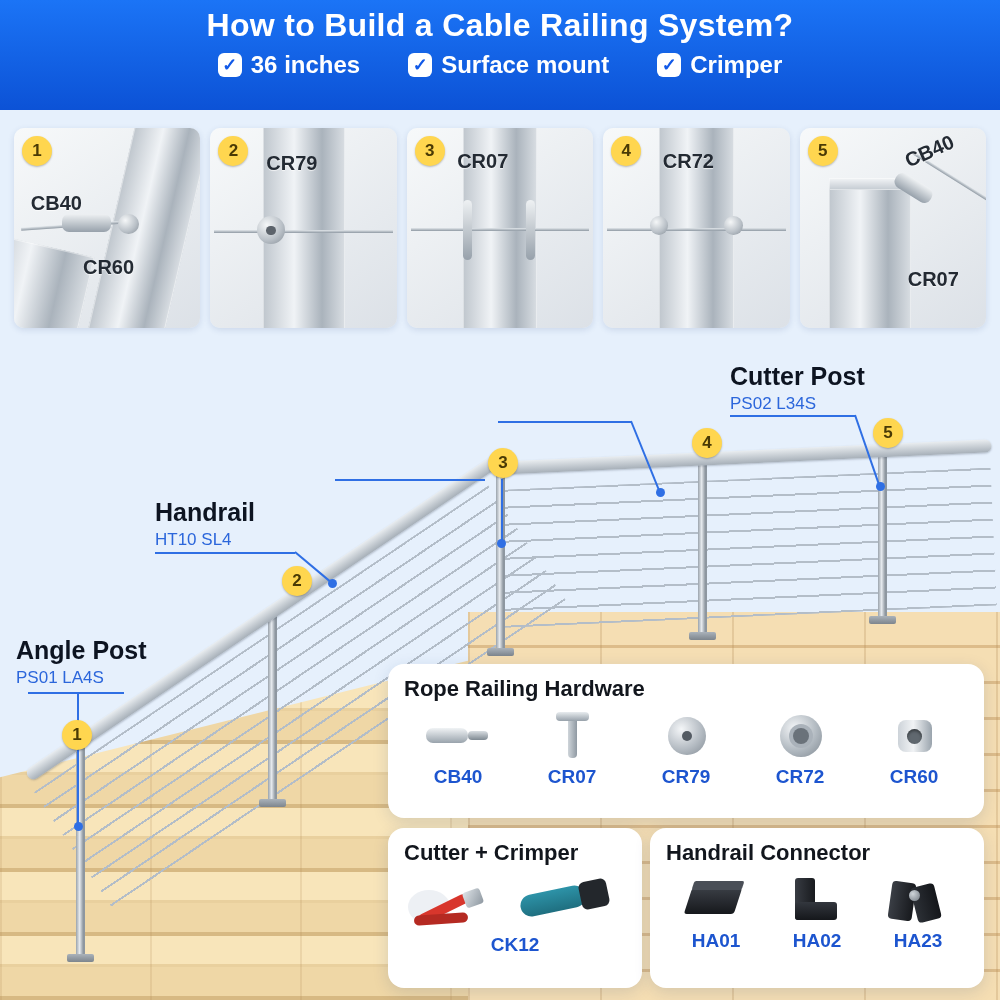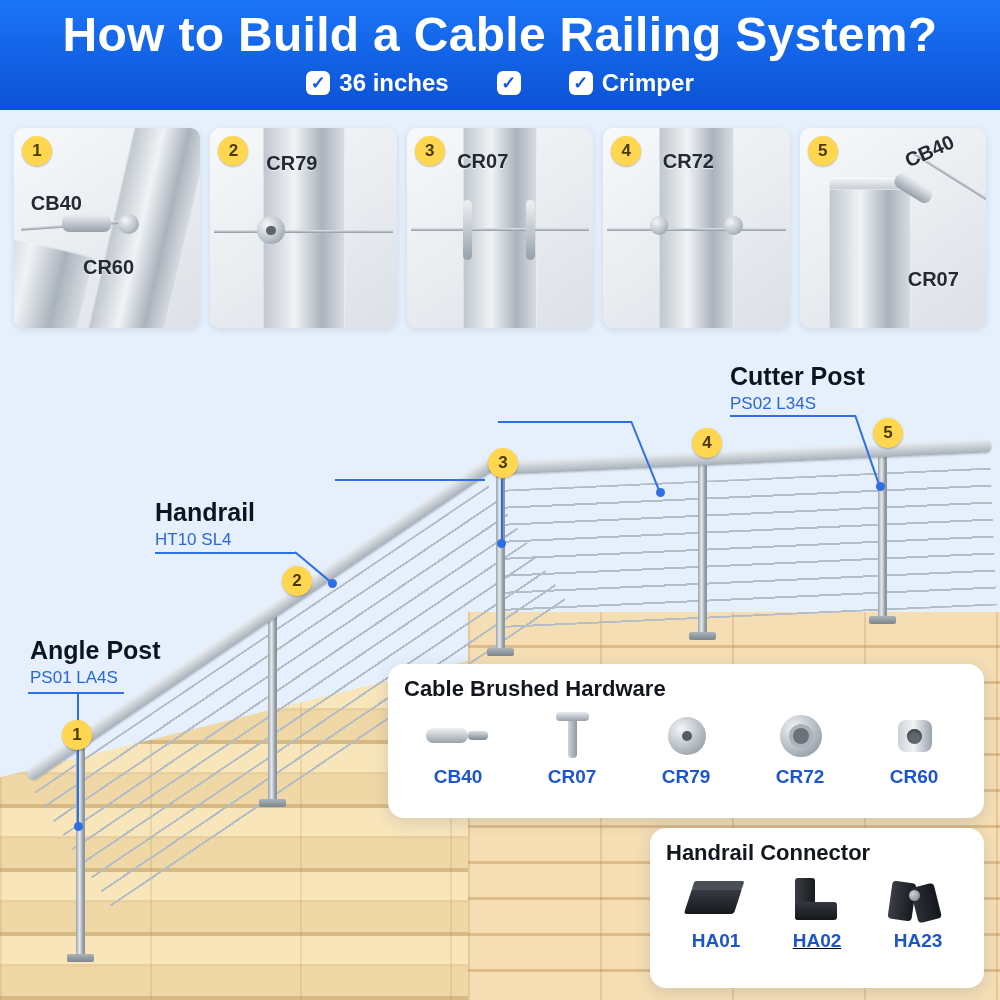--- a/index.html
+++ b/index.html
@@ -3,21 +3,21 @@
 <meta charset="utf-8">
 <style>
   html,body{margin:0;padding:0;}
   body{width:1000px;height:1000px;position:relative;overflow:hidden;
        background:#e6f0fc;font-family:"Liberation Sans",sans-serif;}
   .stage{position:absolute;inset:0;}
 
   
   .hd{position:absolute;left:0;top:0;width:1000px;height:110px;
       background:linear-gradient(180deg,#1b74f6,#0c52d6);color:#fff;z-index:10;}
-  .hd h1{margin:0;padding-top:7px;text-align:center;font-size:48px;font-weight:bold;letter-spacing:.3px;}
+  .hd h1{margin:0;padding-top:7px;text-align:center;font-size:32px;font-weight:bold;letter-spacing:.3px;}
   .features{display:flex;justify-content:center;gap:48px;margin-top:7px;}
   .feature{display:flex;align-items:center;gap:9px;font-size:24px;font-weight:bold;}
   .checkbox{width:24px;height:24px;background:#fff;border-radius:6px;display:flex;
             align-items:center;justify-content:center;color:#1159e8;font-size:18px;font-weight:bold;}
 
   
   .panel-row{position:absolute;left:14px;top:128px;width:972px;height:200px;display:flex;gap:10px;z-index:9;}
   .dpanel{position:relative;flex:1;border-radius:10px;overflow:hidden;
           background:linear-gradient(145deg,#f7f9fa,#dce1e7);
           box-shadow:0 2px 6px rgba(40,70,130,.14);}
@@ -138,20 +138,21 @@
       <div class="feature">
         <span class="checkbox">
             <span>✓</span>
           </span>
         <span>36 inches</span>
       </div>
       <div class="feature">
         <span class="checkbox">
             <span>✓</span>
           </span>
+        <span>Surface mount</span>
       </div>
       <div class="feature">
         <span class="checkbox">
             <span>✓</span>
           </span>
         <span>Crimper</span>
       </div>
     </div>
   </header>
 
@@ -219,21 +220,21 @@
   <div class="post" style="left:496px;top:472px;height:182px;"></div>
   <div class="pbase" style="left:487px;top:648px;width:27px;"></div>
   <div class="post" style="left:698px;top:460px;height:178px;"></div>
   <div class="pbase" style="left:689px;top:632px;width:27px;"></div>
   <div class="post" style="left:878px;top:452px;height:170px;"></div>
   <div class="pbase" style="left:869px;top:616px;width:27px;"></div>
 
   <div class="rail rail-stair"></div>
   <div class="rail rail-deck"></div>
 
-  <div class="co" style="left:30px;top:636px;">
+  <div class="co" style="left:16px;top:636px;">
     <div class="t">Angle Post</div>
     <div class="c">PS01 LA4S</div>
   </div>
   <div class="lead" style="left:28px;top:692px;width:96px;"></div>
   <div class="vlead" style="left:77px;top:692px;height:134px;"></div>
   <div class="dot" style="left:74px;top:822px;"></div>
   <div class="marker" style="left:62px;top:720px;">1</div>
 
   <div class="co" style="left:155px;top:498px;">
     <div class="t">Handrail</div>
@@ -257,21 +258,21 @@
   <div class="co" style="left:730px;top:362px;">
     <div class="t">Cutter Post</div>
     <div class="c">PS02 L34S</div>
   </div>
   <div class="lead" style="left:730px;top:415px;width:126px;"></div>
   <div class="lead" style="left:855px;top:414px;width:75px;transform:rotate(71deg);"></div>
   <div class="dot" style="left:876px;top:482px;"></div>
   <div class="marker" style="left:873px;top:418px;">5</div>
 
   <div class="bpanel hw">
-    <div class="bt">Cable Brushed Hardware</div>
+    <div class="bt">Rope Railing Hardware</div>
     <div class="items">
       <div class="item">
         <div class="picon ic-cb40"></div>
         <div class="code">CB40</div>
       </div>
       <div class="item">
         <div class="picon ic-cr07"></div>
         <div class="code">CR07</div>
       </div>
       <div class="item">
@@ -282,29 +283,41 @@
         <div class="picon ic-cr72"></div>
         <div class="code">CR72</div>
       </div>
       <div class="item">
         <div class="picon ic-cr60"></div>
         <div class="code">CR60</div>
       </div>
     </div>
   </div>
 
+  <div class="bpanel ct">
+    <div class="bt">Cutter + Crimper</div>
+    <div class="toolimg">
+      <div class="glove"></div>
+      <div class="cut-a"></div>
+      <div class="cut-b"></div>
+      <div class="cut-jaw"></div>
+      <div class="crimp-body"></div>
+      <div class="crimp-head"></div>
+    </div>
+    <div class="ck-code">CK12</div>
+  </div>
 
   <div class="bpanel cn">
     <div class="bt">Handrail Connector</div>
     <div class="items">
       <div class="item" style="width:100px;">
         <div class="picon ic-ha01"></div>
         <div class="code">HA01</div>
       </div>
-      <div class="item" style="width:100px;text-decoration:underline;">
+      <div class="item" style="width:100px;">
         <div class="picon ic-ha02"></div>
         <div class="code">HA02</div>
       </div>
       <div class="item" style="width:100px;justify-content:center;">
         <div class="picon ic-ha23">
             <span class="bolt"></span>
           </div>
         <div class="code">HA23</div>
       </div>
     </div>

